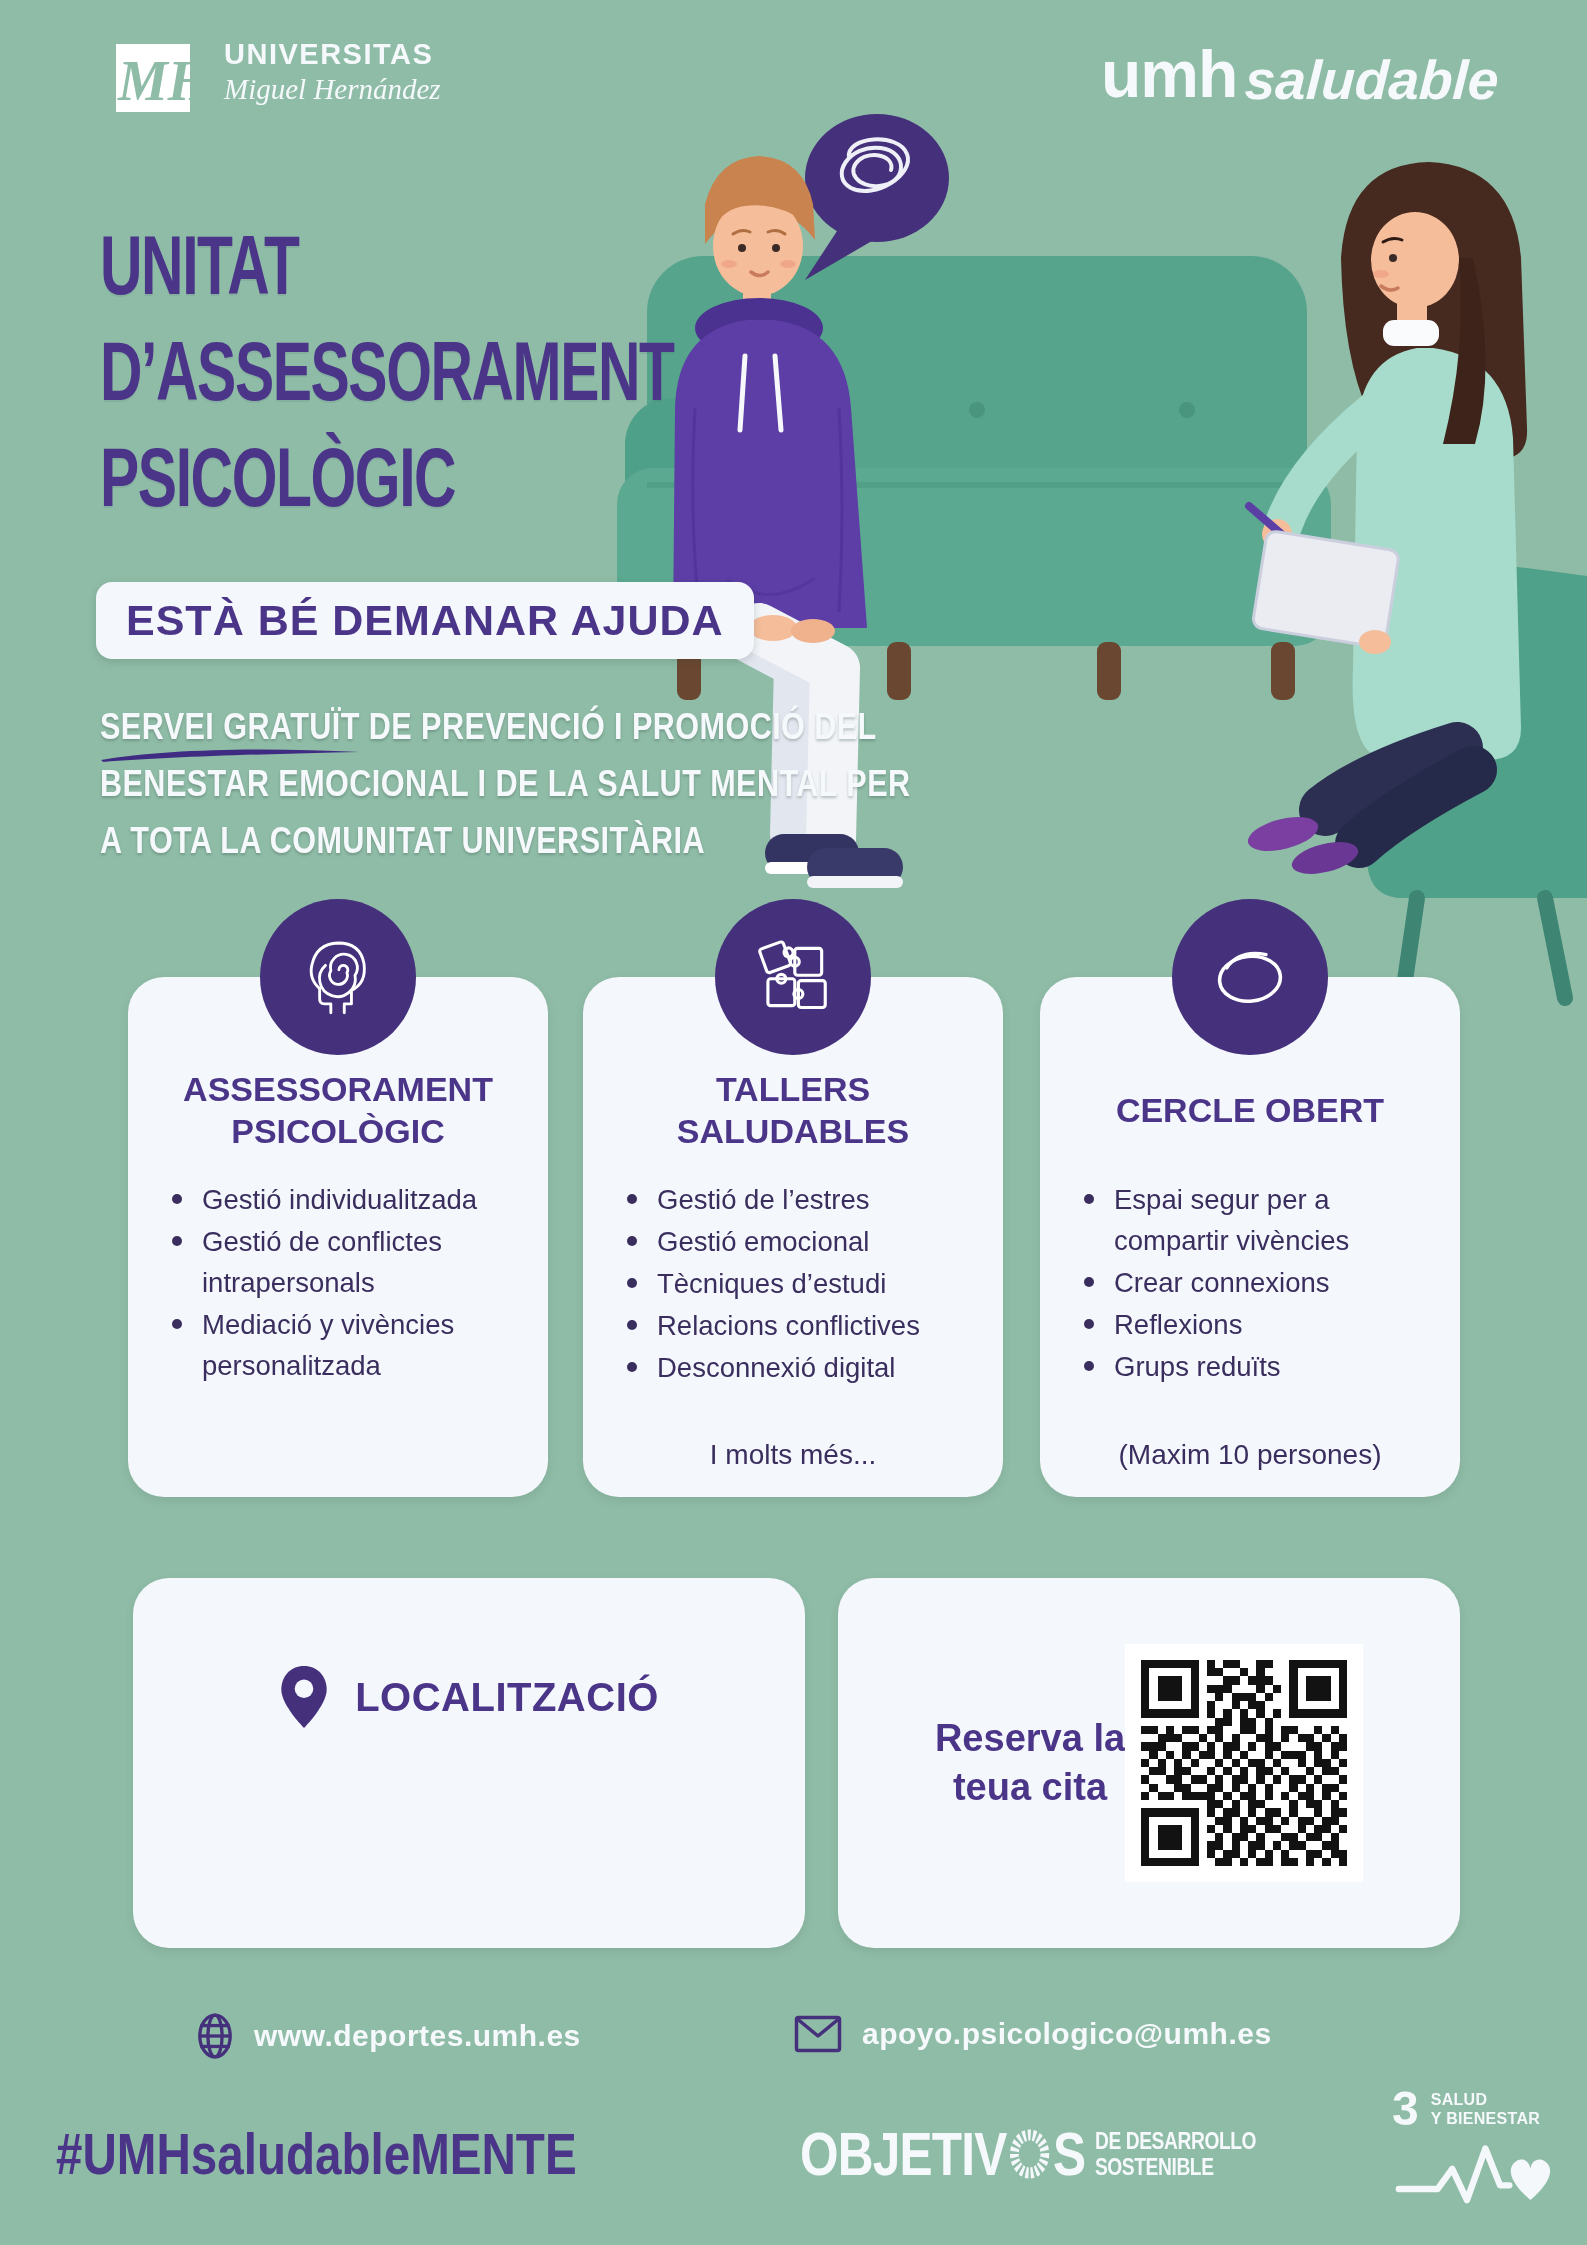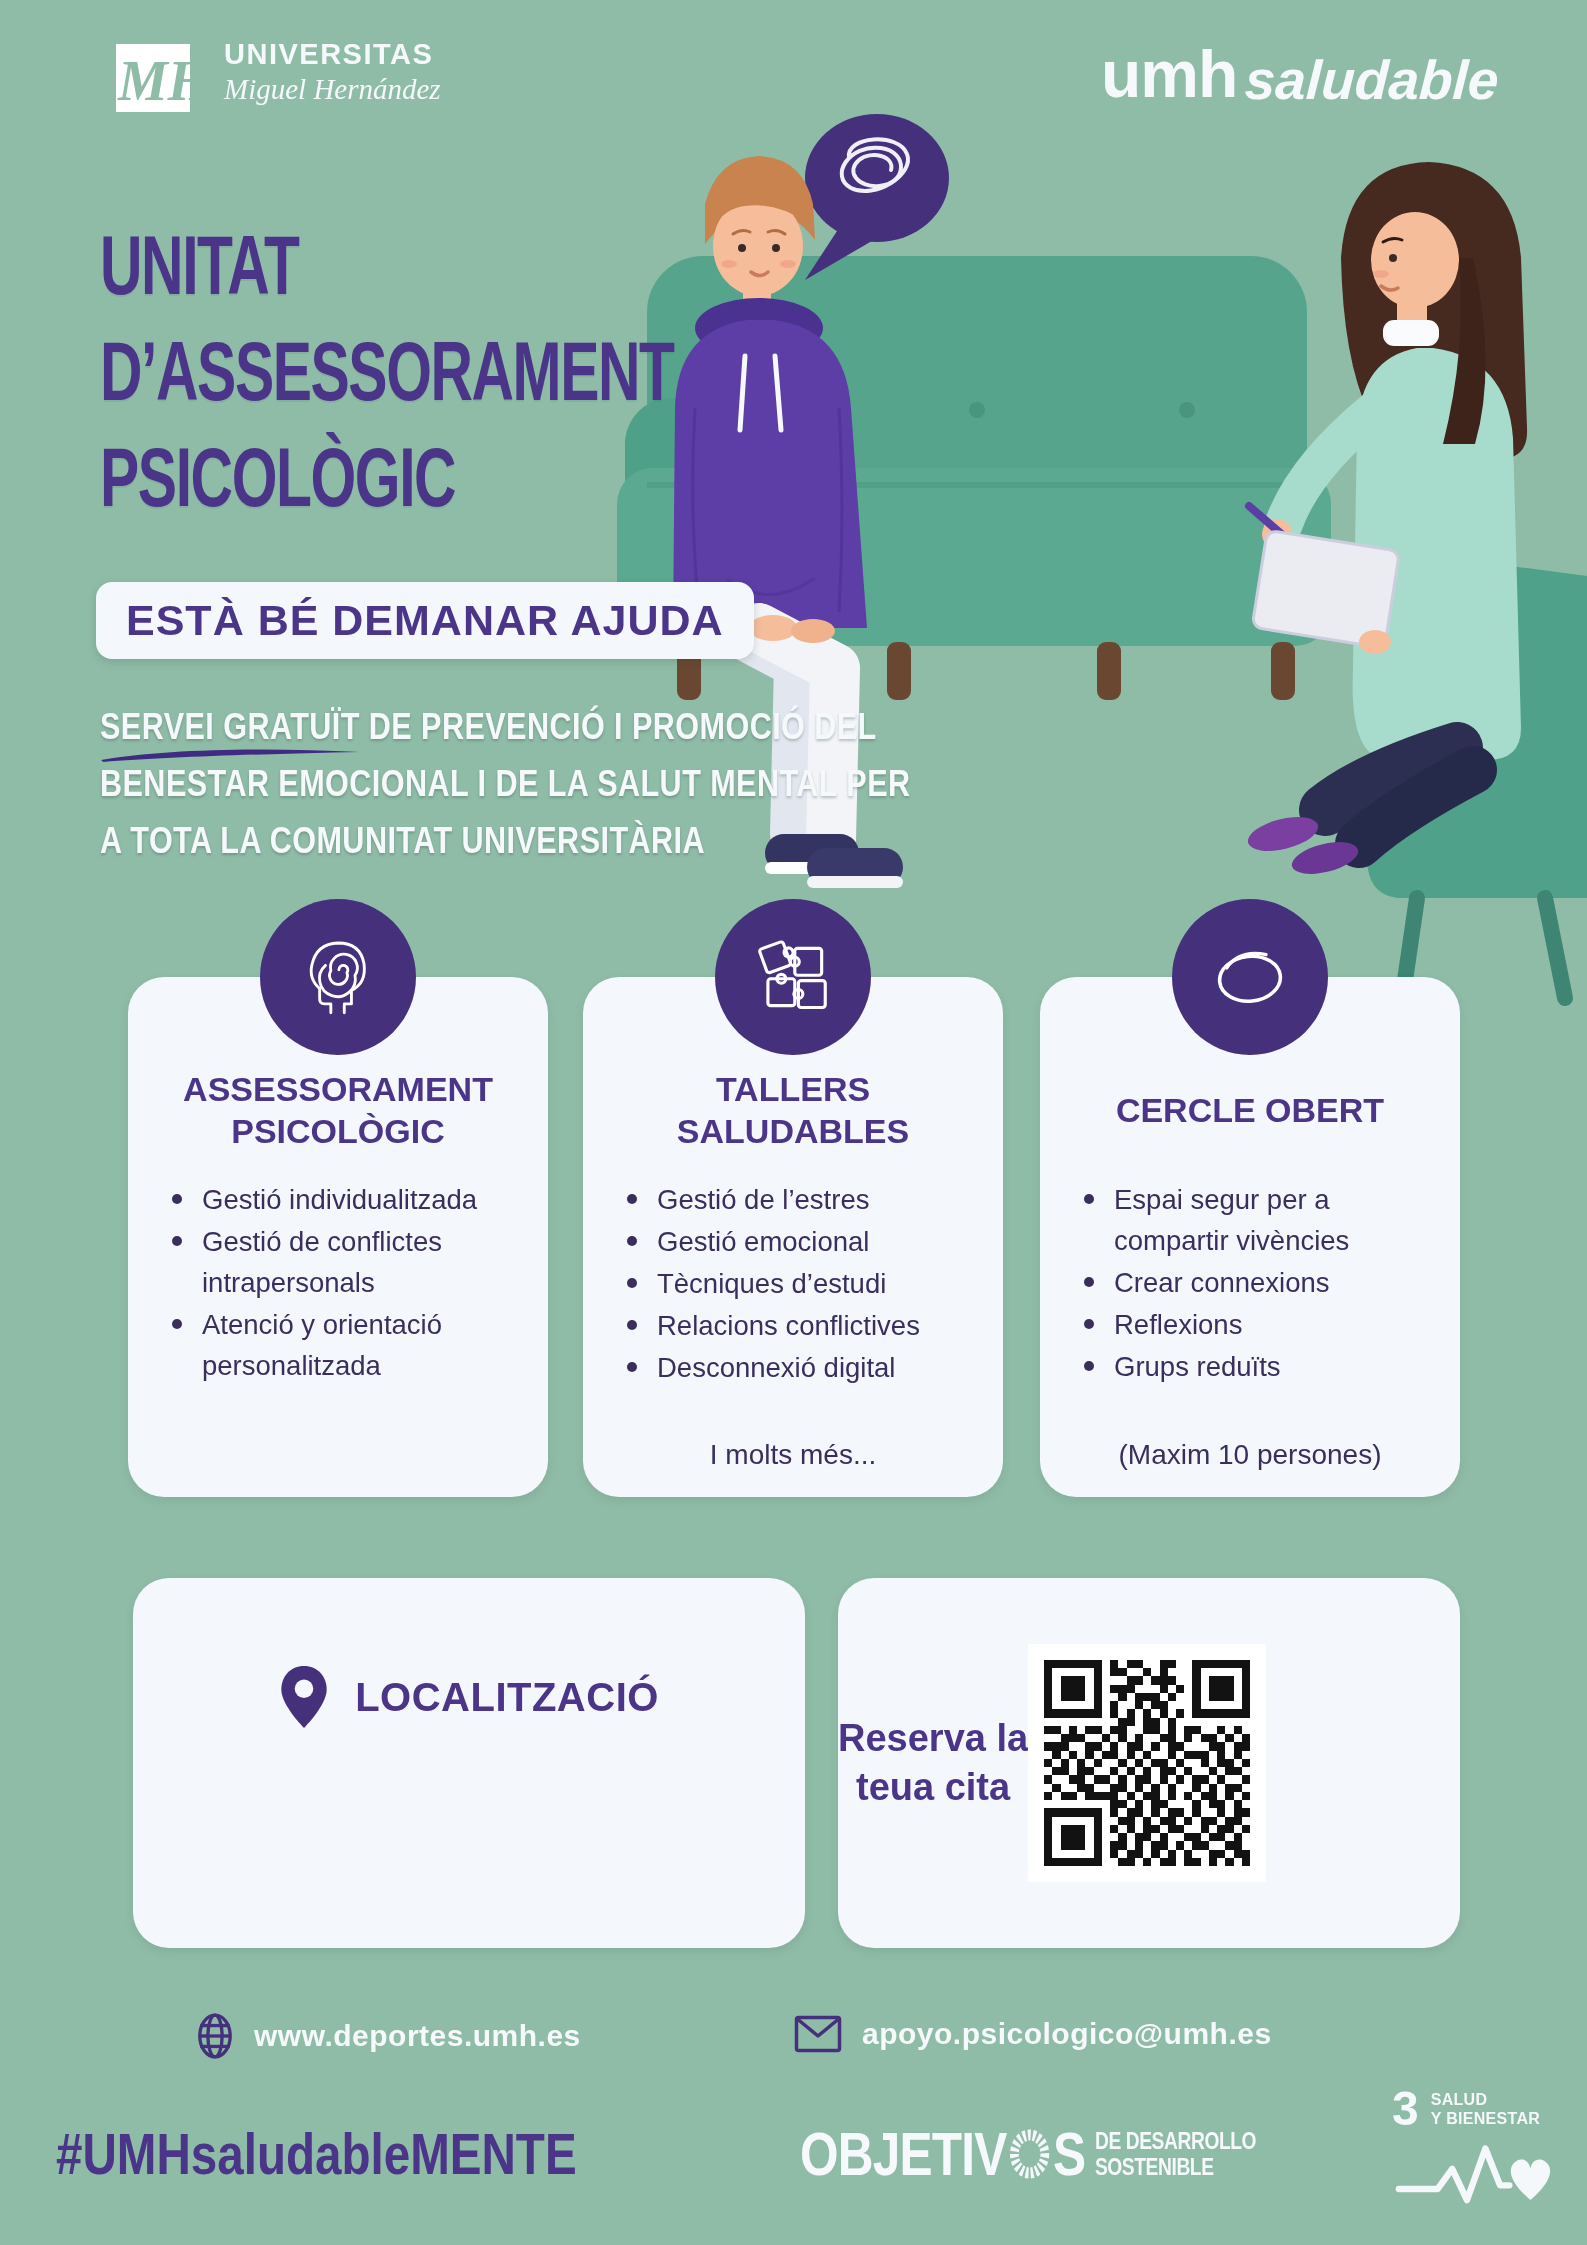--- a/index.html
+++ b/index.html
@@ -48,21 +48,21 @@
   .bullets li::before{content:""; position:absolute; left:-30px; top:15px; width:10px; height:10px; border-radius:50%; background:var(--text);}
   .card-note{position:absolute; bottom:26px; left:0; width:100%; text-align:center; font-size:28px; color:var(--text);}
 
   
   .loc-card{position:absolute; left:133px; top:1578px; width:672px; height:370px; background:var(--card-bg);
     border-radius:36px; z-index:3; box-shadow:0 4px 10px rgba(40,60,50,.10);}
   .loc-head{display:flex; align-items:center; justify-content:center; gap:26px; margin-top:86px;}
   .loc-title{font-size:40px; font-weight:bold; color:var(--purple); letter-spacing:.5px;}
   .loc-text{margin-top:30px; text-align:center; font-size:31px; color:var(--text); line-height:49px;}
   .qr-card{position:absolute; left:838px; top:1578px; width:622px; height:370px; background:var(--card-bg);
-    border-radius:36px; z-index:3; display:flex; align-items:center; 
+    border-radius:36px; z-index:3; display:flex; align-items:center; justify-content:center; 
     box-shadow:0 4px 10px rgba(40,60,50,.10);}
   .qr-label{font-size:38px; font-weight:bold; color:var(--purple); text-align:center; line-height:49px;}
   .qr-box{width:238px; height:238px; background:#fff; padding:16px;}
   .qr-grid{display:grid; width:206px; height:206px;}
   .qr-grid div{background:#fff;} .qr-grid div.on{background:#121212;}
 
   
   .contact-item{position:absolute; display:flex; align-items:center; gap:20px; z-index:3;}
   .contact-item.web{left:196px; top:2010px;}
   .contact-item.mail{left:794px; top:2014px;}
@@ -203,21 +203,21 @@
       <svg width="86" height="86" viewBox="0 0 96 96" stroke="#FFFFFF" stroke-width="3.2" fill="none" stroke-linecap="round" stroke-linejoin="round">
         <path d="M40,88 L40,78 L33,78 Q27,78 27.5,71 L27.5,61 Q15,50 19,34 Q24,11 48,10 Q73,10 77,33 Q80,55 63,63 L63,78 L55,78 L55,88"></path>
         <path d="M49,40 a5,5 0 1 1 9,3 a10,10 0 1 1 -18,-2 a15,15 0 1 1 27,5 a20,20 0 1 1 -33,-11"></path>
       </svg>
     </div>
     <h2 class="card-title">ASSESSORAMENT PSICOLÒGIC</h2>
     <ul class="bullets">
 
     <li>Gestió individualitzada</li>
         <li>Gestió de conflictes intrapersonals</li>
-        <li>Atenció y orientació personalitzada</li>
+        <li>Mediació y vivències personalitzada</li>
       </ul>
     <div class="card-note"></div>
   </article>
 
   <article class="card card2">
     <div class="card-icon">
       <svg width="86" height="86" viewBox="0 0 96 96" stroke="#FFFFFF" stroke-width="3.5" fill="none" stroke-linecap="round" stroke-linejoin="round">
         <rect x="50" y="16" width="30" height="30" rx="3"></rect>
         <rect x="20" y="50" width="30" height="30" rx="3"></rect>
         <rect x="54" y="52" width="30" height="30" rx="3"></rect>

